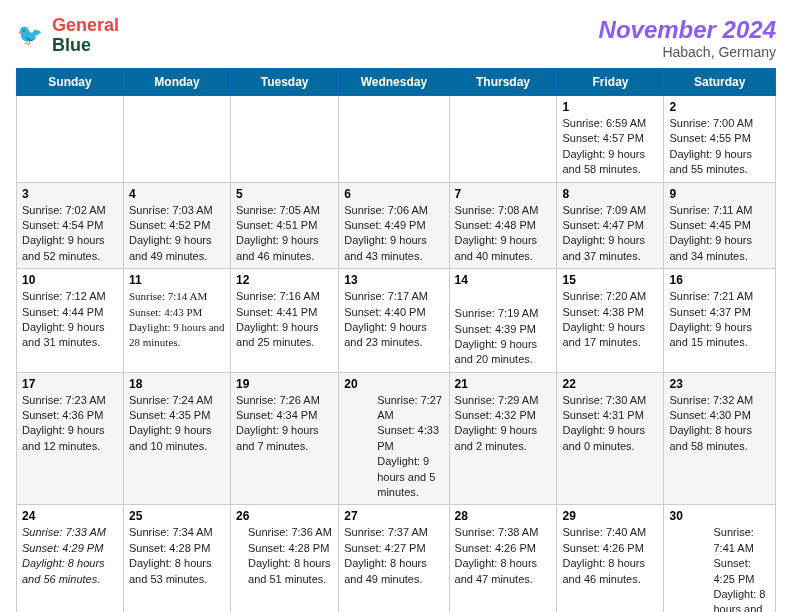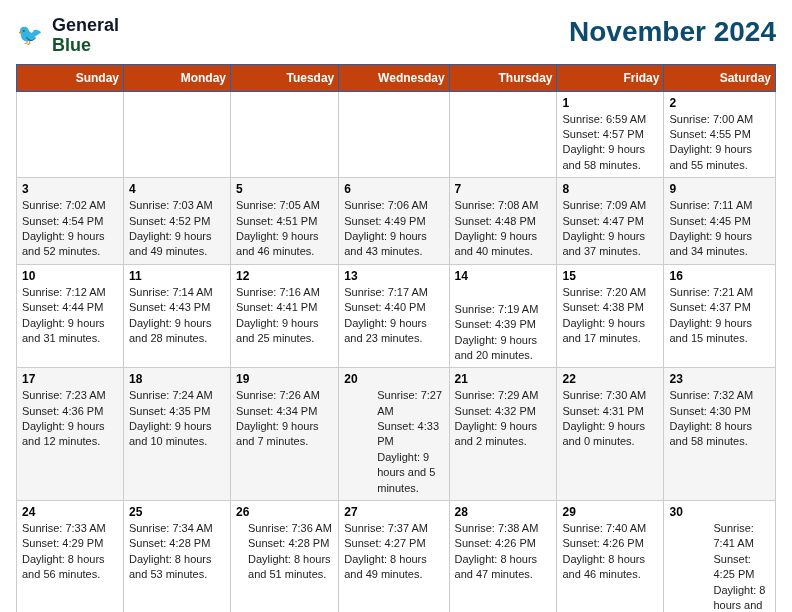--- a/index.html
+++ b/index.html
@@ -31,38 +31,39 @@
       color: #2196F3;
     }
     .logo-bird {
       width: 32px;
       height: 32px;
     }
     .title-area {
       text-align: right;
     }
     .month-title {
-      font-size: 28px;
+      font-size: 24px;
       font-weight: bold;
-      color: #0c4a6e;
+      color: #8b5cf6;
+      font-style: italic;
     }
     .location {
       font-size: 14px;
       color: #555;
     }
     table {
       width: 100%;
       border-collapse: collapse;
       font-size: 11px;
     }
     thead tr th {
-      background-color: #c2410c;
+      background-color: #0369a1;
       color: #fff;
       padding: 6px 4px;
-      text-align: right;
+      text-align: center;
       font-size: 12px;
       font-weight: bold;
       border: 1px solid #1565C0;
     }
     tbody tr td {
       border: 1px solid #ccc;
       vertical-align: top;
       padding: 4px 5px;
       height: 80px;
       width: 113px;
@@ -88,26 +89,27 @@
   </style>
 </head>
 <body>
 
 <div class="header-area">
   <div class="logo">
     <svg class="logo-bird" viewBox="0 0 40 40">
       <text x="2" y="28" font-size="26" fill="#1565C0">🐦</text>
     </svg>
     <div class="logo-text">
-      <span style="color:#0f172a">General</span><br>
+      <span style="color:#ef4444">General</span><br>
       <span style="color:#14532d">Blue</span>
     </div>
   </div>
   <div class="title-area">
     <div class="month-title">November 2024</div>
+    <div class="location">Habach, Germany</div>
   </div>
 </div>
 
 <table>
   <thead>
     <tr>
     <th>Sunday</th>
         <th>Monday</th>
         <th>Tuesday</th>
         <th>Wednesday</th>
@@ -182,21 +184,21 @@
       </tr>
       <tr>
         <td>
           <span class="day-num">10</span>
           <div class="day-info" style="white-space: pre-line;">Sunrise: 7:12 AM
 Sunset: 4:44 PM
 Daylight: 9 hours and 31 minutes.</div>
         </td>
         <td>
           <span class="day-num">11</span>
-          <div class="day-info" style="white-space: pre-line;">Sunrise: 7:14 AM
+          <div class="day-info" style="white-space: pre-line; font-family: Liberation Serif, serif;">Sunrise: 7:14 AM
 Sunset: 4:43 PM
 Daylight: 9 hours and 28 minutes.</div>
         </td>
         <td>
           <span class="day-num">12</span>
           <div class="day-info" style="white-space: pre-line;">Sunrise: 7:16 AM
 Sunset: 4:41 PM
 Daylight: 9 hours and 25 minutes.</div>
         </td>
         <td>
@@ -264,21 +266,21 @@
         <td>
           <span class="day-num">23</span>
           <div class="day-info" style="white-space: pre-line;">Sunrise: 7:32 AM
 Sunset: 4:30 PM
 Daylight: 8 hours and 58 minutes.</div>
         </td>
       </tr>
       <tr>
         <td>
           <span class="day-num">24</span>
-          <div class="day-info" style="white-space: pre-line;">Sunrise: 7:33 AM
+          <div class="day-info" style="white-space: pre-line; font-style: italic;">Sunrise: 7:33 AM
 Sunset: 4:29 PM
 Daylight: 8 hours and 56 minutes.</div>
         </td>
         <td>
           <span class="day-num">25</span>
           <div class="day-info" style="white-space: pre-line;">Sunrise: 7:34 AM
 Sunset: 4:28 PM
 Daylight: 8 hours and 53 minutes.</div>
         </td>
         <td>

